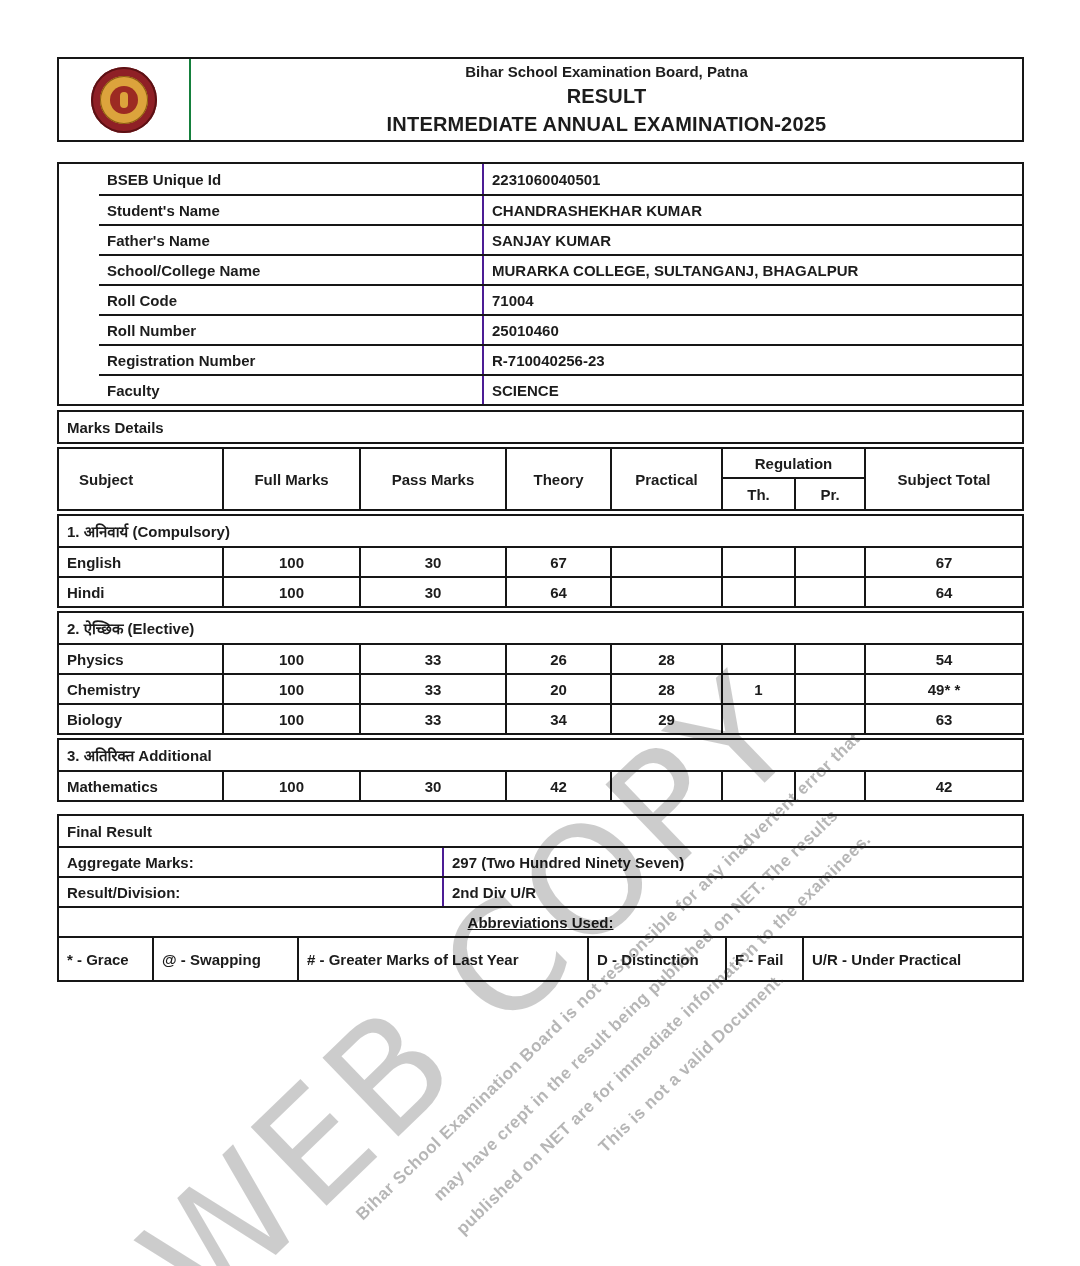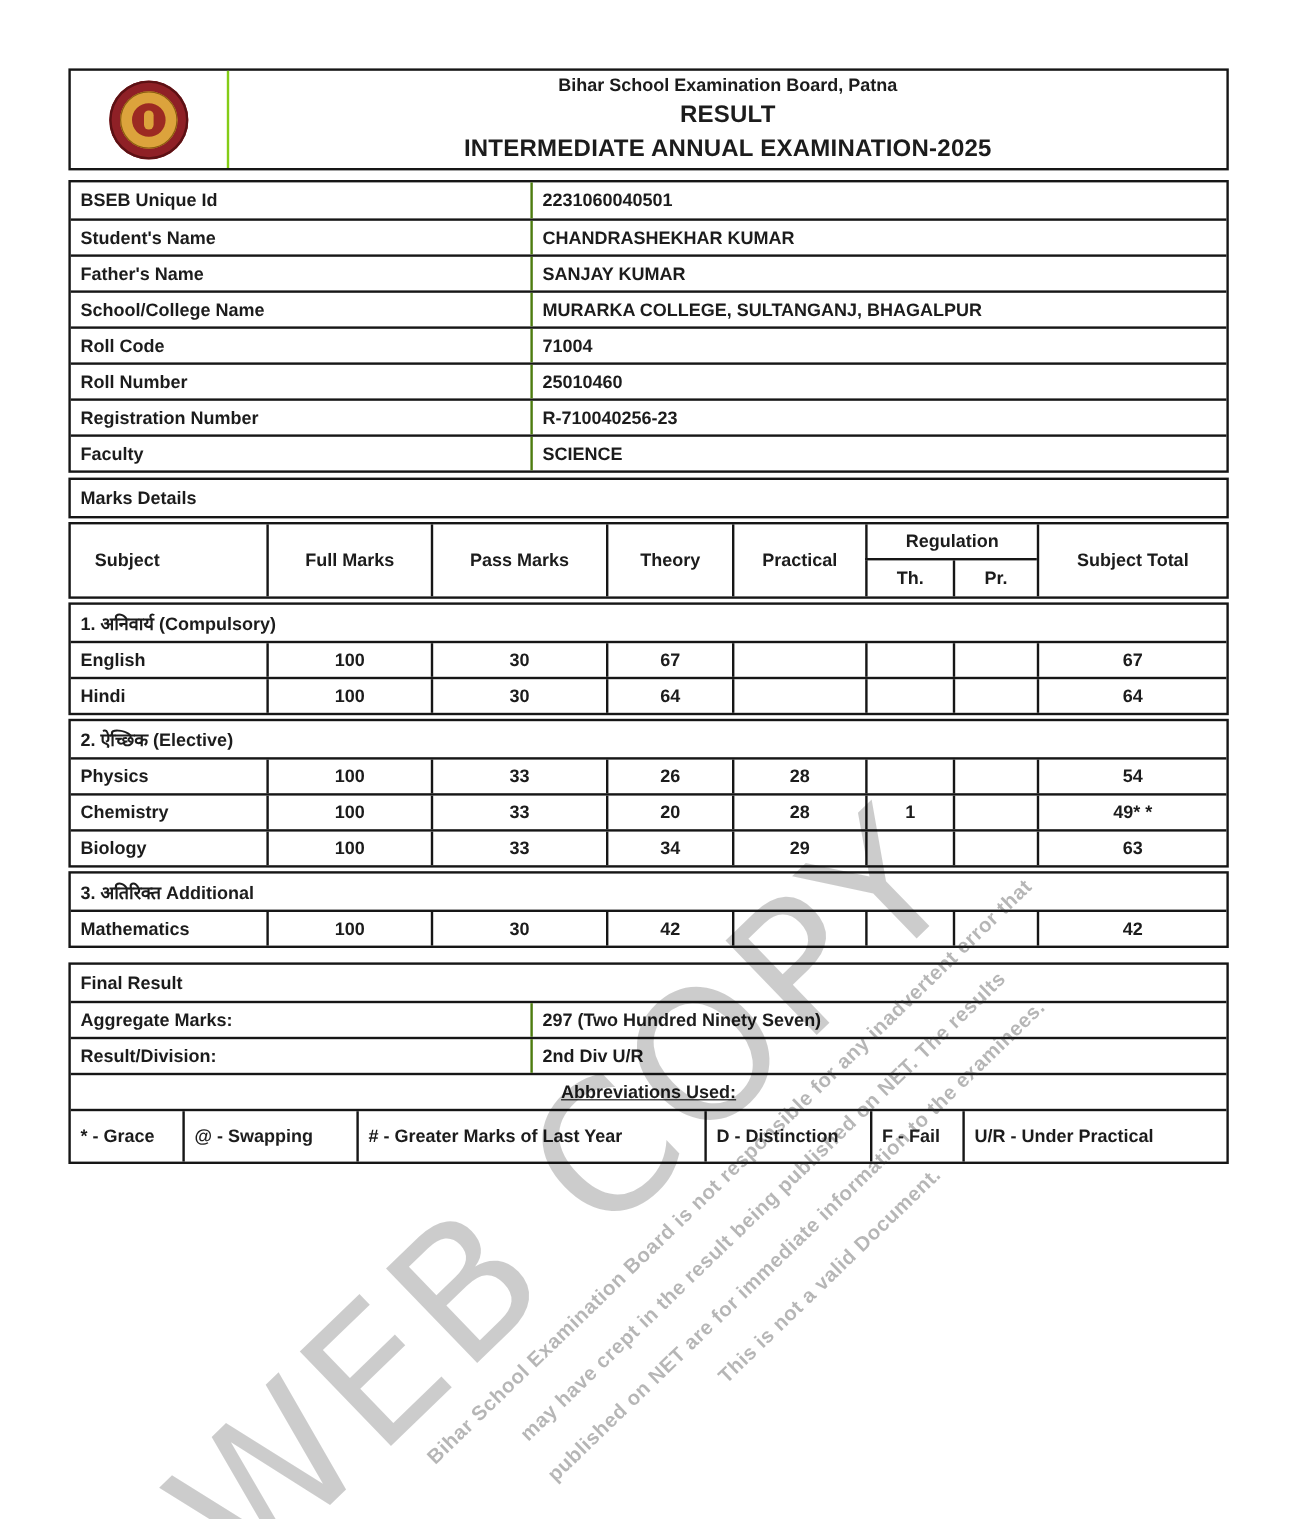--- a/index.html
+++ b/index.html
@@ -6,48 +6,48 @@
   body { background: #ffffff; }
   .page {
     position: relative; width: 1080px; height: 1266px; background: #ffffff;
     overflow: hidden;
     font-family: "Liberation Sans", "DejaVu Sans", sans-serif;
     font-weight: 700; color: #1c1c1c; font-size: 15px;
   }
   .doc { position: absolute; left: 57px; top: 57px; width: 967px; z-index: 1; }
 
   .tblock { border: 2px solid #161616; background: transparent; }
-  .mt8 { margin-top: 8px; } .mt4 { margin-top: 4px; }
+  .mt8 { margin-top: 20px; padding-left: 40px; } .mt4 { margin-top: 4px; }
   .mt3 { margin-top: 3px; } .mt12 { margin-top: 12px; }
 
   
   .header-box { display: grid; grid-template-columns: 130px 1fr; height: 85px; }
   .logo-cell { display: flex; align-items: center; justify-content: center; }
-  .title-cell { border-left: 2px solid #84cc16; display: flex; flex-direction: column;
+  .title-cell { border-left: 2px solid #15803d; display: flex; flex-direction: column;
                 align-items: center; justify-content: center; gap: 5px; }
   .t-board { font-size: 15px; }
   .t-result, .t-exam { font-size: 20px; letter-spacing: .2px; }
 
   .logo { width: 66px; height: 66px; border-radius: 50%; background: #8f2026;
           display: flex; align-items: center; justify-content: center;
           box-shadow: inset 0 0 0 2px #5c1114; }
   .logo-mid { width: 48px; height: 48px; border-radius: 50%; background: #dca33c;
           display: flex; align-items: center; justify-content: center;
           box-shadow: inset 0 0 0 1px #8a5d10; }
   .logo-core { width: 28px; height: 28px; border-radius: 50%; background: #9c2a22;
           display: flex; align-items: center; justify-content: center; }
   .logo-fig { width: 8px; height: 16px; border-radius: 4px; background: #dca33c; }
 
   
   .irow { display: grid; grid-template-columns: 383px 1fr; height: 30px; }
   .irow.one { grid-template-columns: 1fr; }
   .tblock > .irow:not(:first-child),
   .tblock > .arow:not(:first-child) { border-top: 2px solid #161616; }
   .cell { display: flex; align-items: center; padding: 0 8px; overflow: hidden; white-space: nowrap; }
-  .cell.v { border-left: 2px solid #4d7c0f; }
+  .cell.v { border-left: 2px solid #4c1d95; }
   .cell.C { justify-content: center; }
   .u { text-decoration: underline; }
 
   
   .mh { display: grid; grid-template-columns: 163px 137px 146px 105px 111px 73px 70px 1fr;
         grid-template-rows: 30px 30px; }
   .hc { display: flex; align-items: center; justify-content: center; border-left: 2px solid #161616; }
   .hc.subj { grid-column: 1; grid-row: 1 / 3; justify-content: flex-start; padding-left: 20px; border-left: none; }
   .hc.full { grid-column: 2; grid-row: 1 / 3; }
   .hc.pass { grid-column: 3; grid-row: 1 / 3; }

